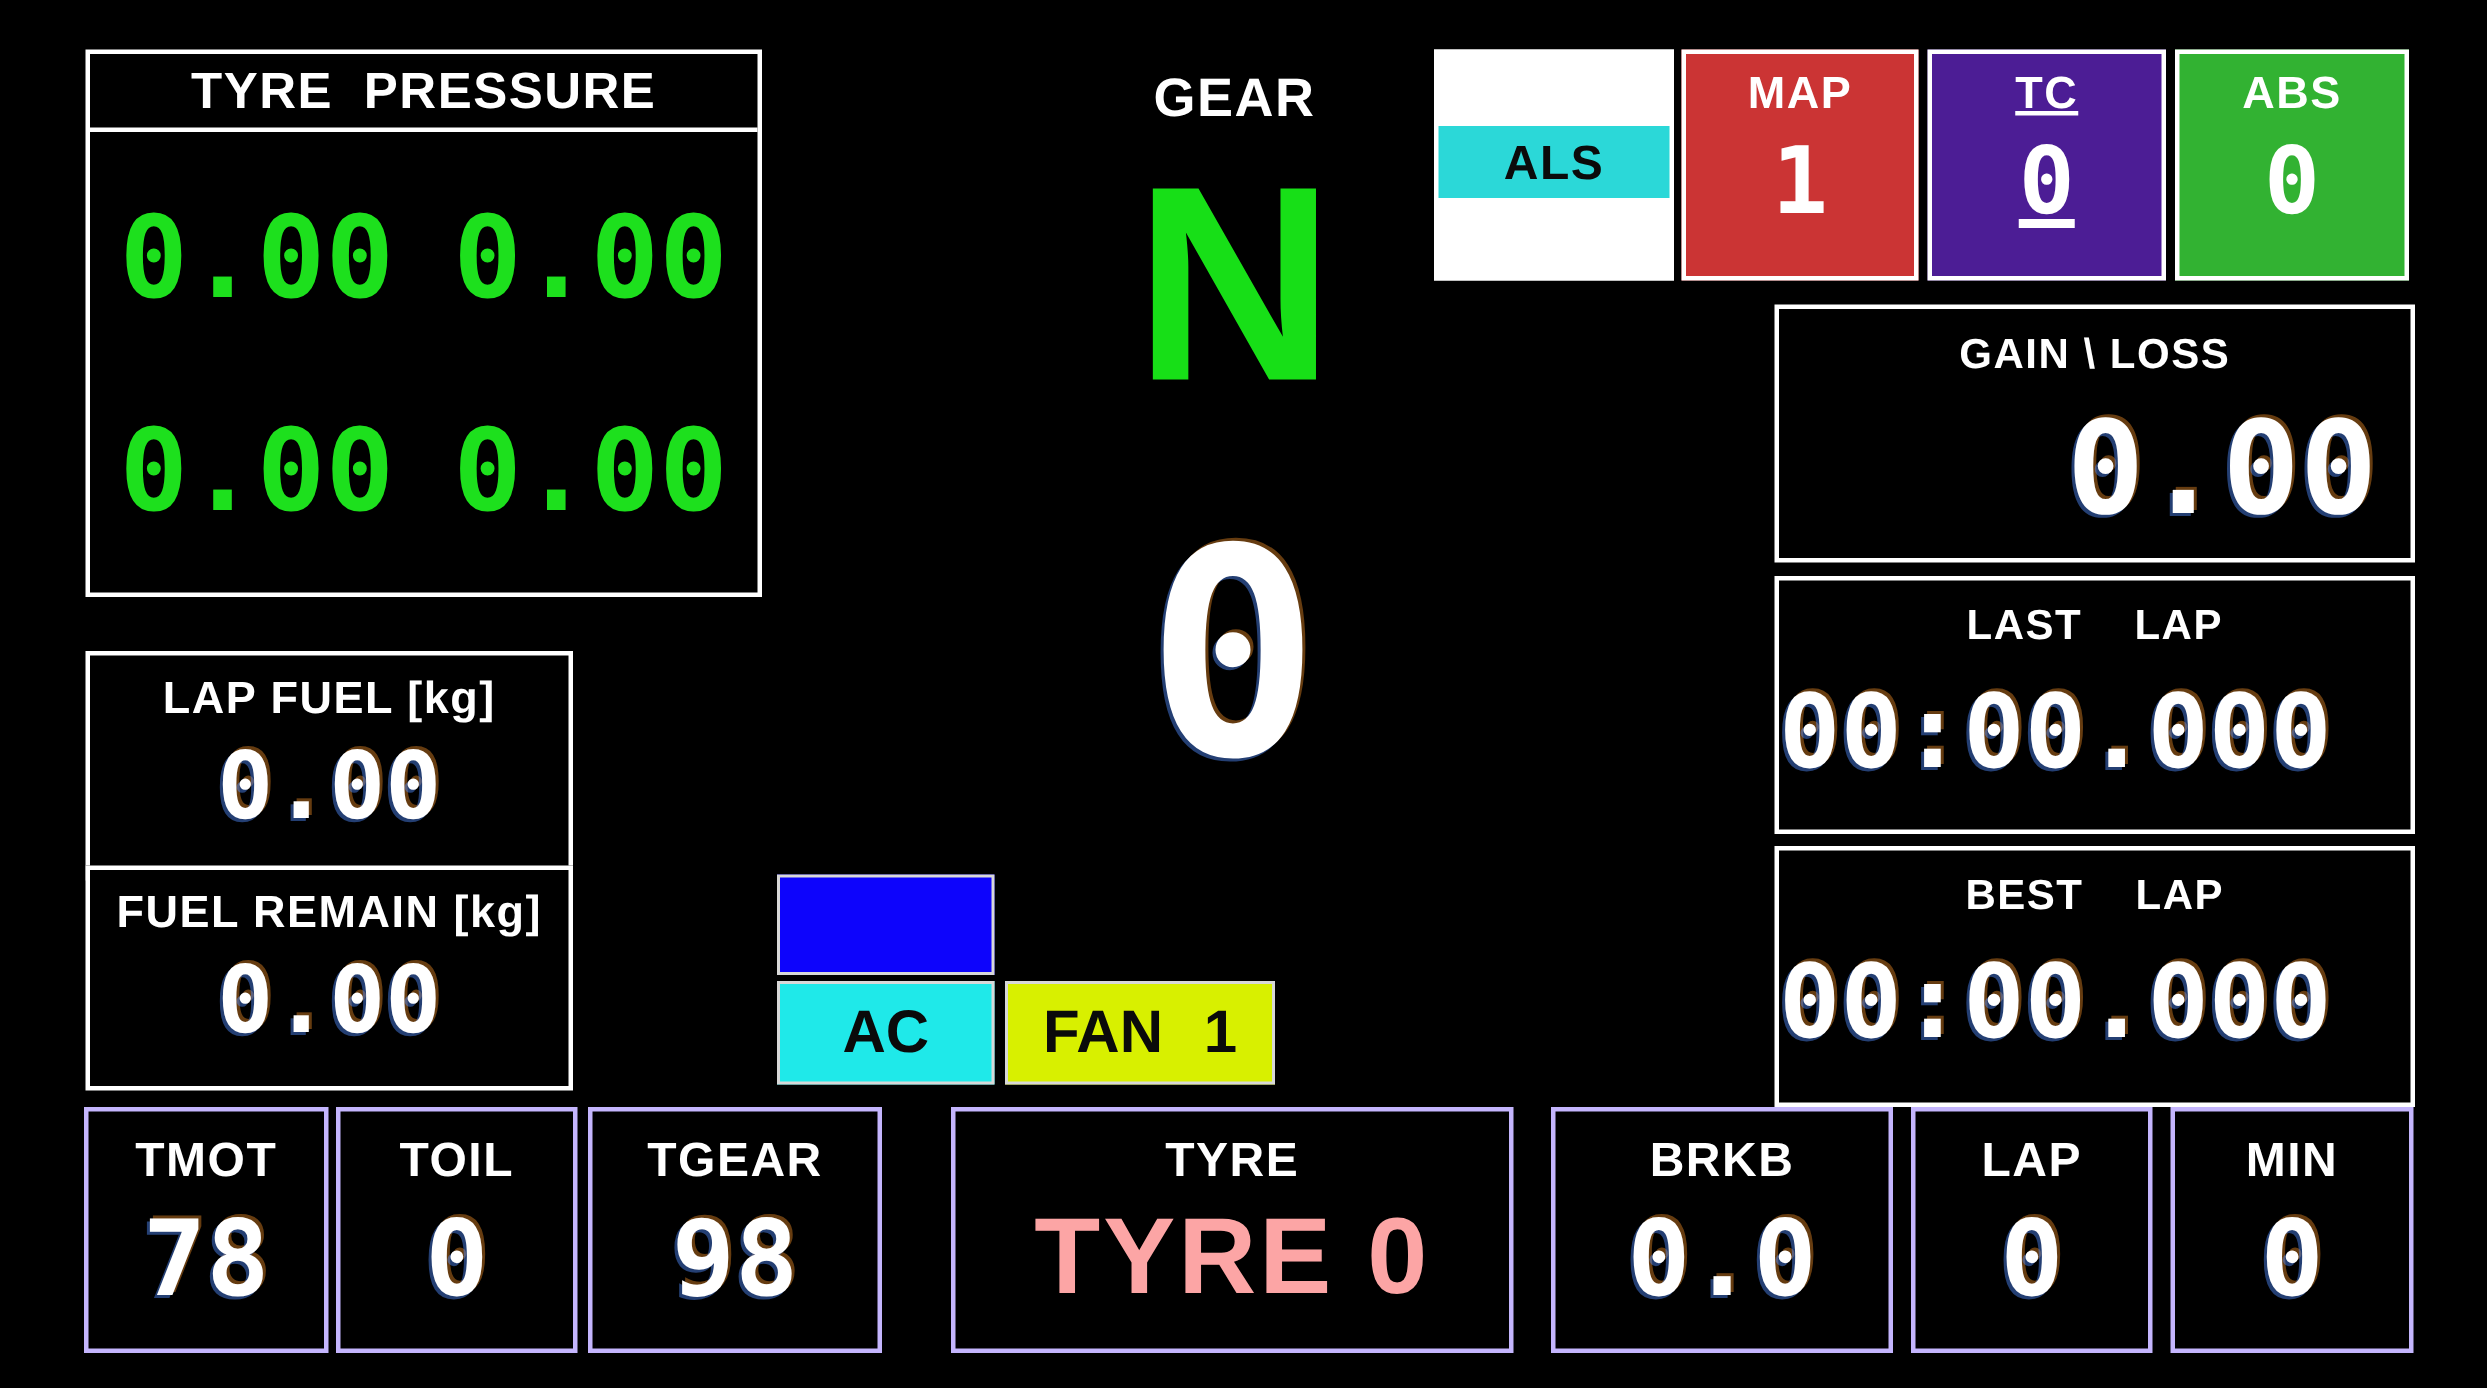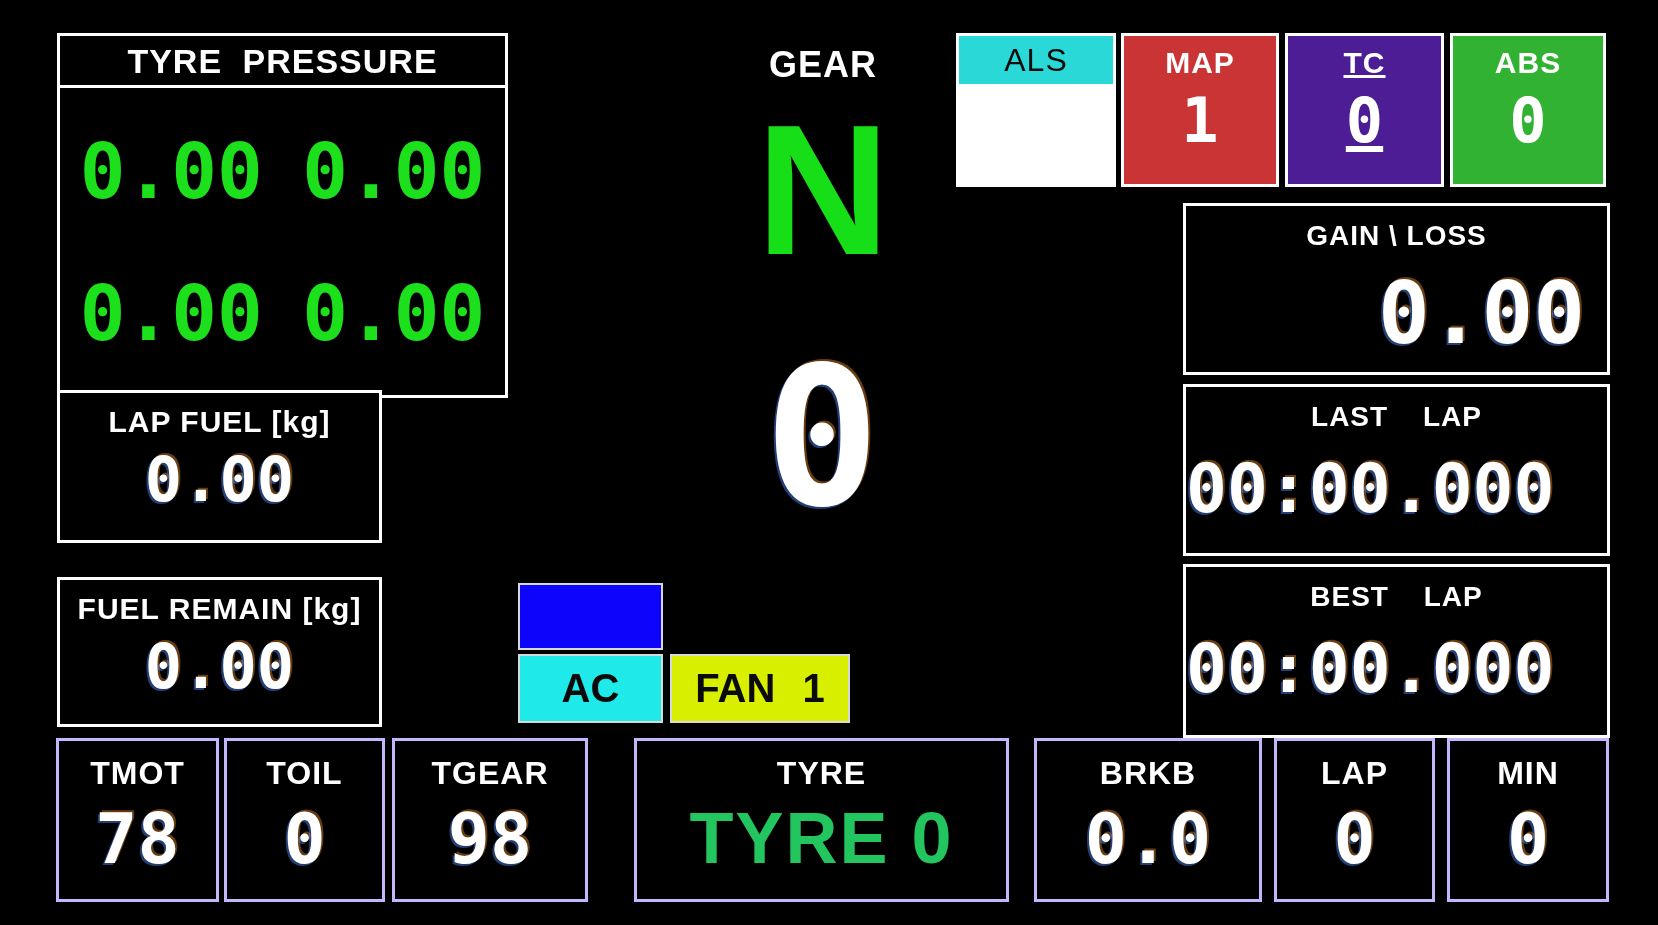--- a/index.html
+++ b/index.html
@@ -60,53 +60,53 @@
   .gear-speed {
     position: absolute; left: 722px; top: 342px; width: 200px;
     text-align: center; font-size: 192px; color: #fff;
   }
 
   
   .tile { position: absolute; top: 33px; height: 154px; border: 3px solid #fff; text-align: center; }
   .tile-label { font-size: 30px; font-weight: bold; margin-top: 10px; letter-spacing: 1px; }
   .tile-value { font-size: 62px; margin-top: 10px; color: #fff; }
   .tile-als { left: 956px; width: 160px; background: #fff; }
-  .als-header { height: 48px; line-height: 48px; background: #2bd8d8; color: #0b0b0b; font-size: 32px; font-weight: normal; letter-spacing: 1px; }
+  .als-header { height: 48px; line-height: 48px; background: #2bd8d8; color: #0b0b0b; font-size: 32px; font-weight: bold; letter-spacing: 1px; margin-top: 48px; }
   .als-body { color: #141414; font-size: 66px; font-weight: bold; line-height: 100px; letter-spacing: 2px; }
   .tile-map { left: 1121px; width: 158px; background: #cb3434; }
   .tile-tc  { left: 1285px; width: 159px; background: #4c1d95; text-decoration: underline; }
   .tile-abs { left: 1450px; width: 156px; background: #32b232; }
 
   
   .rbox { position: absolute; left: 1183px; width: 427px; background: #000; border: 3px solid #fff; }
   .rbox-label { text-align: center; font-size: 28px; font-weight: bold; margin-top: 14px; letter-spacing: 1px; }
   .rbox-gain { top: 203px; height: 172px; }
   .gain-value { position: absolute; right: 22px; bottom: 16px; font-size: 86px; color: #fff; }
   .rbox-last { top: 384px; height: 172px; }
   .rbox-best { top: 564px; height: 174px; }
   .time-value { text-align: left; font-size: 68px; margin-top: 22px; color: #fff; }
 
   
   .fbox { position: absolute; left: 57px; width: 325px; background: #000; border: 3px solid #fff; text-align: center; }
-  .fbox-lap { top: 390px; height: 153px; }
+  .fbox-lap { top: 434px; height: 153px; }
   .fbox-remain { top: 577px; height: 150px; }
   .fbox-label { font-size: 30px; font-weight: bold; margin-top: 12px; letter-spacing: 1px; }
   .fbox-value { font-size: 62px; margin-top: 10px; color: #fff; }
 
   
   .ctl { position: absolute; border: 2px solid #d8d8d8; text-align: center; color: #0a0a0a; font-weight: bold; }
   .ctl-ind { left: 518px; top: 583px; width: 145px; height: 67px; background: #0d04fc; }
   .ctl-ac  { left: 518px; top: 654px; width: 145px; height: 69px; background: #1fe9e9; font-size: 40px; line-height: 64px; }
   .ctl-fan { left: 670px; top: 654px; width: 180px; height: 69px; background: #d8f000; font-size: 40px; line-height: 64px; word-spacing: 16px; }
 
   
   .bbox { position: absolute; top: 738px; height: 164px; background: #000; border: 3px solid #c4b5fd; text-align: center; }
   .bbox-label { font-size: 32px; font-weight: bold; margin-top: 14px; letter-spacing: 1px; }
   .bbox-value { font-size: 70px; margin-top: 12px; color: #fff; }
-  .bbox-value-sans { font-family: "Liberation Sans", sans-serif; font-weight: bold; font-size: 72px; margin-top: 10px; letter-spacing: 2px; color: #22c55e; line-height: 1; }
+  .bbox-value-sans { font-family: "Liberation Sans", sans-serif; font-weight: bold; font-size: 72px; margin-top: 10px; letter-spacing: 2px; color: #fca5a5; line-height: 1; }
   .b-tmot  { left: 56px;   width: 163px; }
   .b-toil  { left: 224px;  width: 161px; }
   .b-tgear { left: 392px;  width: 196px; }
   .b-tyre  { left: 634px;  width: 375px; }
   .b-brkb  { left: 1034px; width: 228px; }
   .b-lap   { left: 1274px; width: 161px; }
   .b-min   { left: 1447px; width: 162px; }
 </style>
 </head>
 <body>

